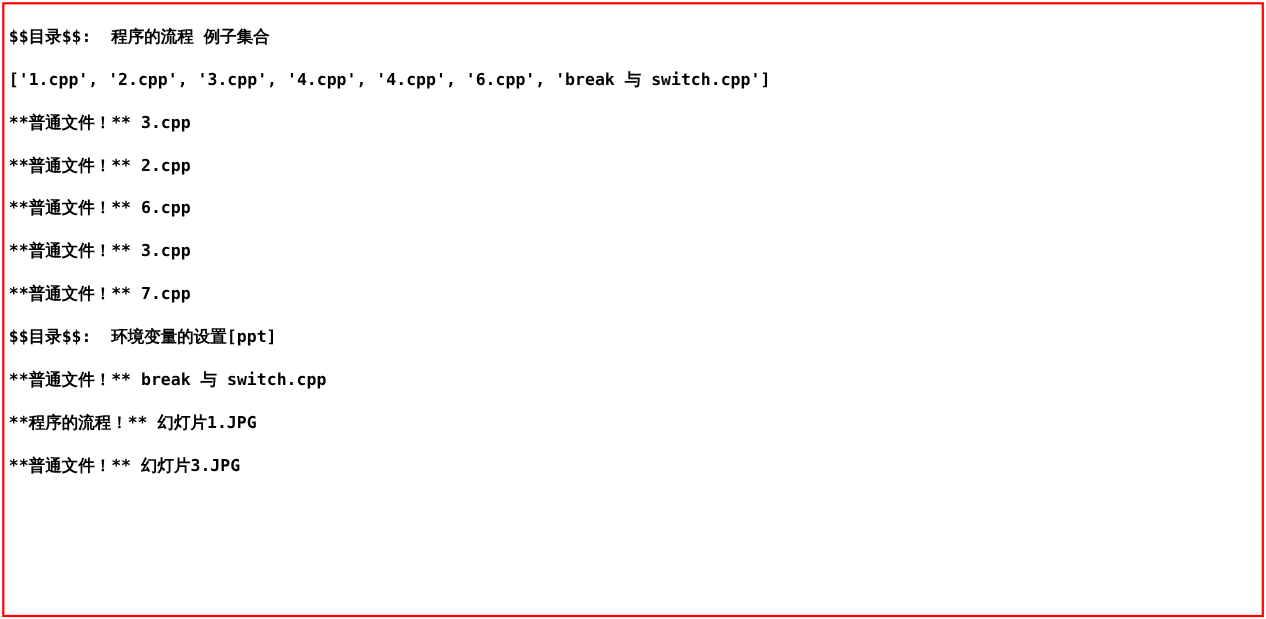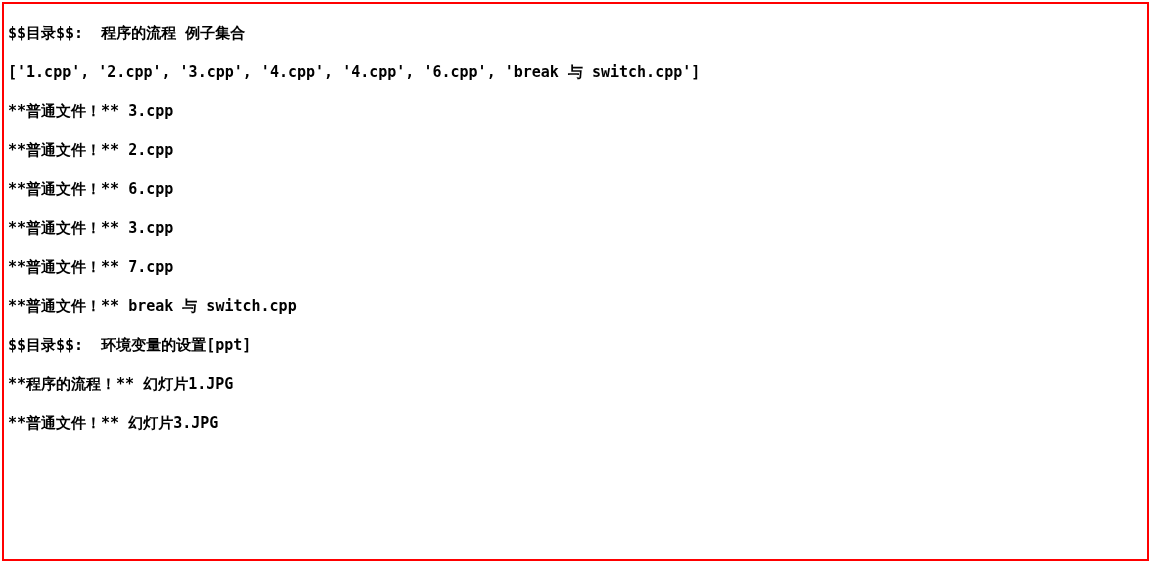--- a/index.html
+++ b/index.html
@@ -33,22 +33,22 @@
 <body>
 
 <div class="container">
 <span class="line">$$目录$$:  程序的流程 例子集合</span>
 <span class="line">['1.cpp', '2.cpp', '3.cpp', '4.cpp', '4.cpp', '6.cpp', 'break 与 switch.cpp']</span>
 <span class="line">**普通文件！** 3.cpp</span>
 <span class="line">**普通文件！** 2.cpp</span>
 <span class="line">**普通文件！** 6.cpp</span>
 <span class="line">**普通文件！** 3.cpp</span>
 <span class="line">**普通文件！** 7.cpp</span>
+<span class="line">$$目录$$:  环境变量的设置[ppt]</span>
 <span class="line">**普通文件！** break 与 switch.cpp</span>
-<span class="line">$$目录$$:  环境变量的设置[ppt]</span>
 <span class="line">**程序的流程！** 幻灯片1.JPG</span>
 <span class="line">**普通文件！** 幻灯片3.JPG</span>
 
 
 
 
 
 
 
 

